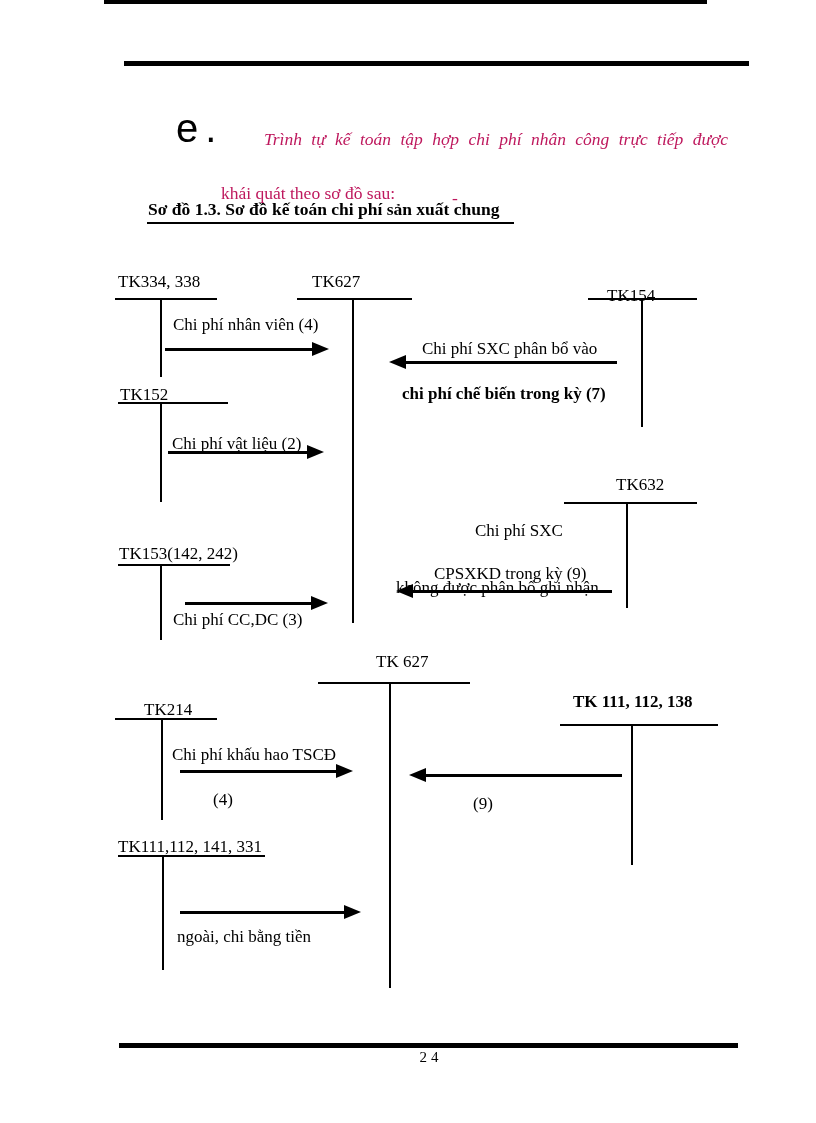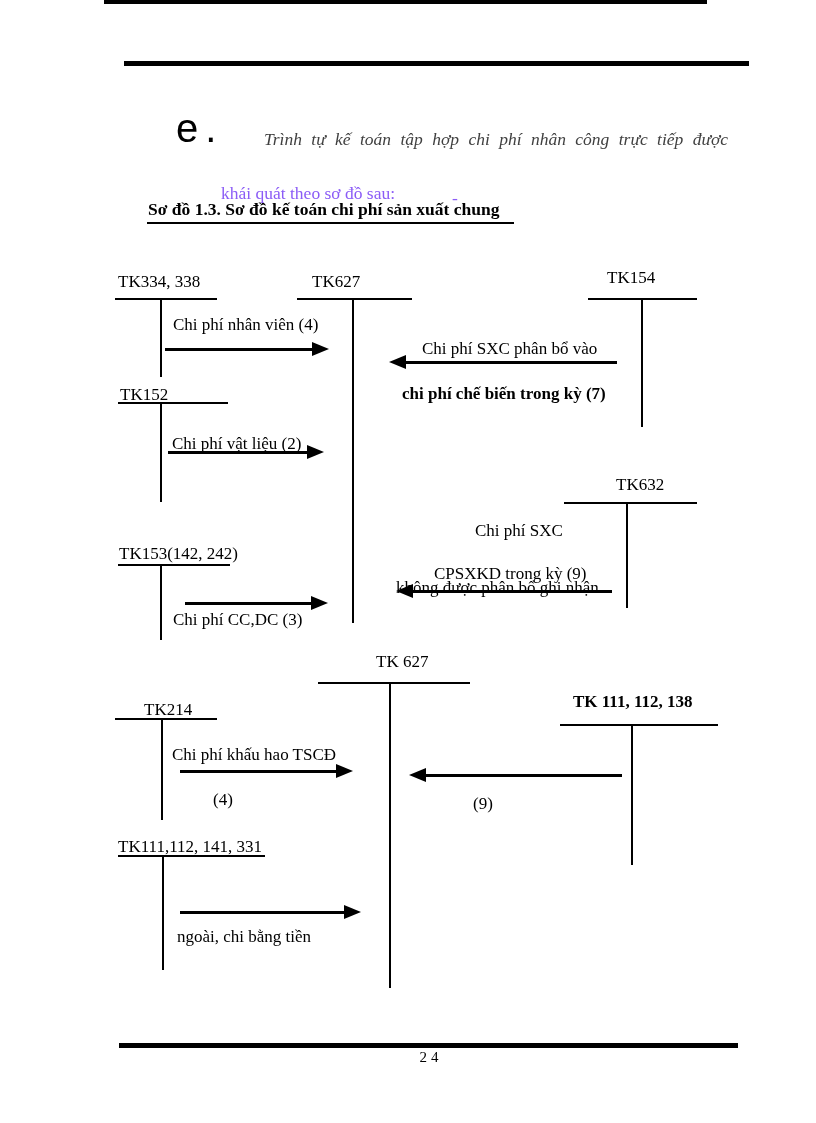--- a/index.html
+++ b/index.html
@@ -19,23 +19,23 @@
     position:absolute;white-space:nowrap;
     font-size:17px;line-height:1.2;color:#000;
   }
   .marker{
     position:absolute;
     font-family:"Liberation Sans","DejaVu Sans",sans-serif;
     font-size:40px;line-height:1;letter-spacing:7px;color:#000;
   }
   .lead-italic{
     position:absolute;white-space:nowrap;
-    font-style:italic;font-size:17.5px;word-spacing:5px;color:#404040;
+    font-style:italic;font-size:17.5px;word-spacing:5px;color:#be185d;
   }
-  .lead-cont{position:absolute;white-space:nowrap;font-size:17.5px;color:#8b5cf6;text-align:right;}
+  .lead-cont{position:absolute;white-space:nowrap;font-size:17.5px;color:#be185d;text-align:right;}
   .diagram-title{
     position:absolute;white-space:nowrap;
     font-size:17.5px;font-weight:bold;color:#000;
     border-bottom:2px solid #000;
     padding:0 14px 2px 1px;
   }
   .arrow{position:absolute;height:14px;}
   .arrow .shaft{position:absolute;top:6px;height:3px;background:#000;}
   .arrow.right .shaft{left:0;right:13px;}
   .arrow.left  .shaft{left:13px;right:0;}
@@ -70,21 +70,21 @@
   <div class="diagram-title" style="left:147px;top:199px;">Sơ đồ 1.3. Sơ đồ kế toán chi phí sản xuất chung</div>
 
   <div class="lbl" style="left:118px;top:272px;">TK334, 338</div>
   <div class="hline" style="left:115px;top:298px;width:102px;"></div>
   <div class="vline" style="left:160px;top:300px;height:77px;"></div>
 
   <div class="lbl" style="left:312px;top:272px;">TK627</div>
   <div class="hline" style="left:297px;top:298px;width:115px;"></div>
   <div class="vline" style="left:352px;top:300px;height:323px;"></div>
 
-  <div class="lbl" style="left:607px;top:268px;">TK154</div>
+  <div class="lbl" style="left:607px;top:286px;">TK154</div>
   <div class="hline" style="left:588px;top:298px;width:109px;"></div>
   <div class="vline" style="left:641px;top:300px;height:127px;"></div>
 
   <div class="lbl" style="left:173px;top:315px;">Chi phí nhân viên (4)</div>
   <div class="arrow right" style="left:165px;top:342px;width:163px;">
     <div class="shaft"></div>
     <div class="head"></div>
   </div>
 
   <div class="lbl" style="left:422px;top:339px;">Chi phí SXC phân bổ vào</div>

